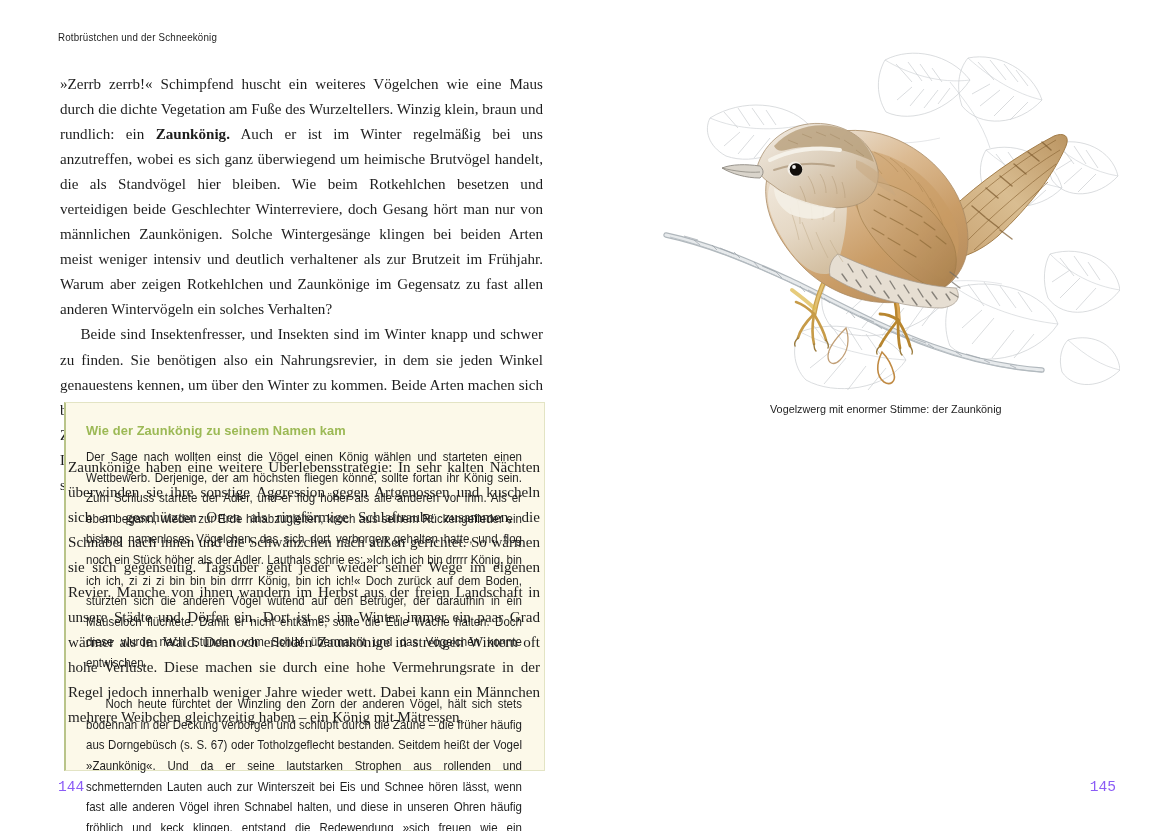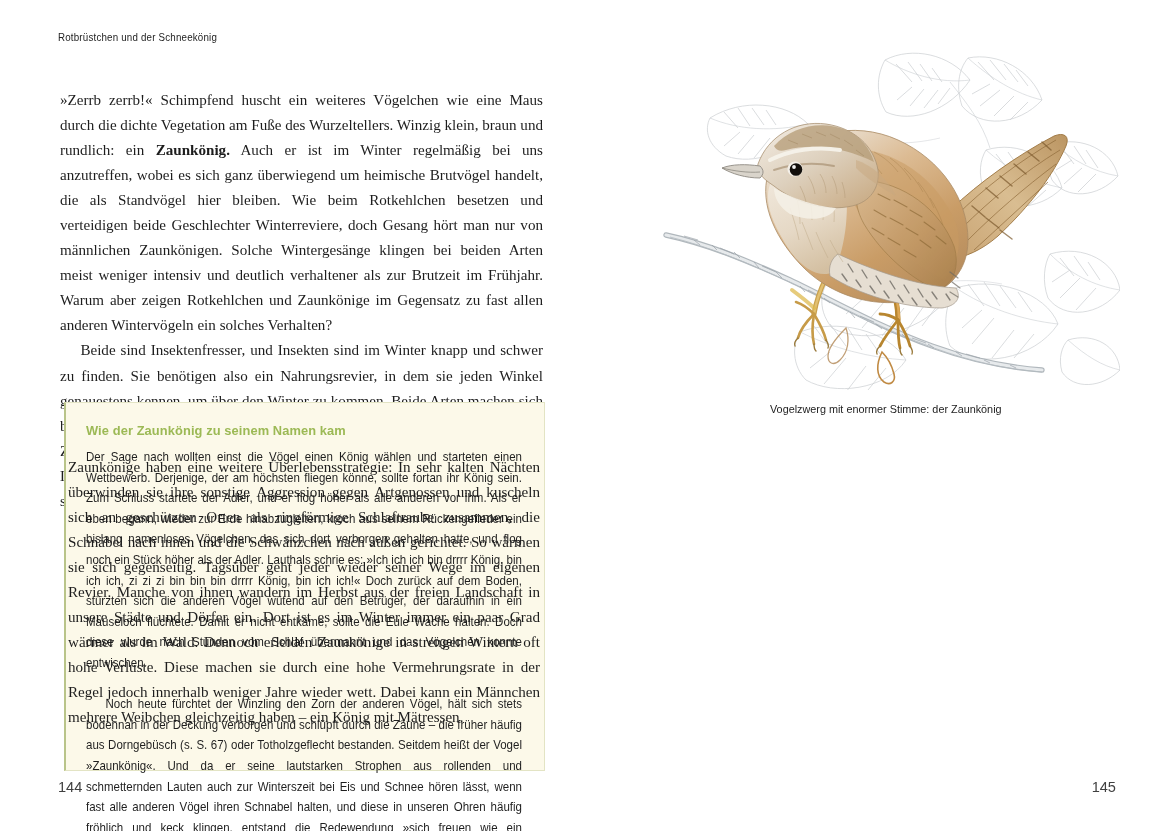--- a/index.html
+++ b/index.html
@@ -42,21 +42,21 @@
     letter-spacing: .2px;
     color: #232323;
     transform: scaleX(.93);
     transform-origin: left center;
     white-space: nowrap;
   }
 
   .body-col {
     position: absolute;
     left: 60px;
-    top: 88px;
+    top: 72px;
     width: 483px;
   }
   .body-col.right {
     left: 68px;
     top: 455px;
     width: 472px;
   }
 
   p.bodytext {
     margin: 0;
@@ -132,23 +132,23 @@
     color: #232323;
     transform: scaleX(.95);
     transform-origin: left center;
     white-space: nowrap;
   }
 
   
   .folio {
     position: absolute;
     bottom: 36px;
-    font-family: Liberation Sans, sans-serif;
+    font-family: Liberation Mono, monospace;
     font-size: 14.6px;
-    color: #404040;
+    color: #8b5cf6;
   }
   .folio-left  { left: 58px; }
   .folio-right { right: 56px; text-align: center; }
 </style>
 </head>
 <body>
 
 <div class="spread">
 
   <div class="page-left">

